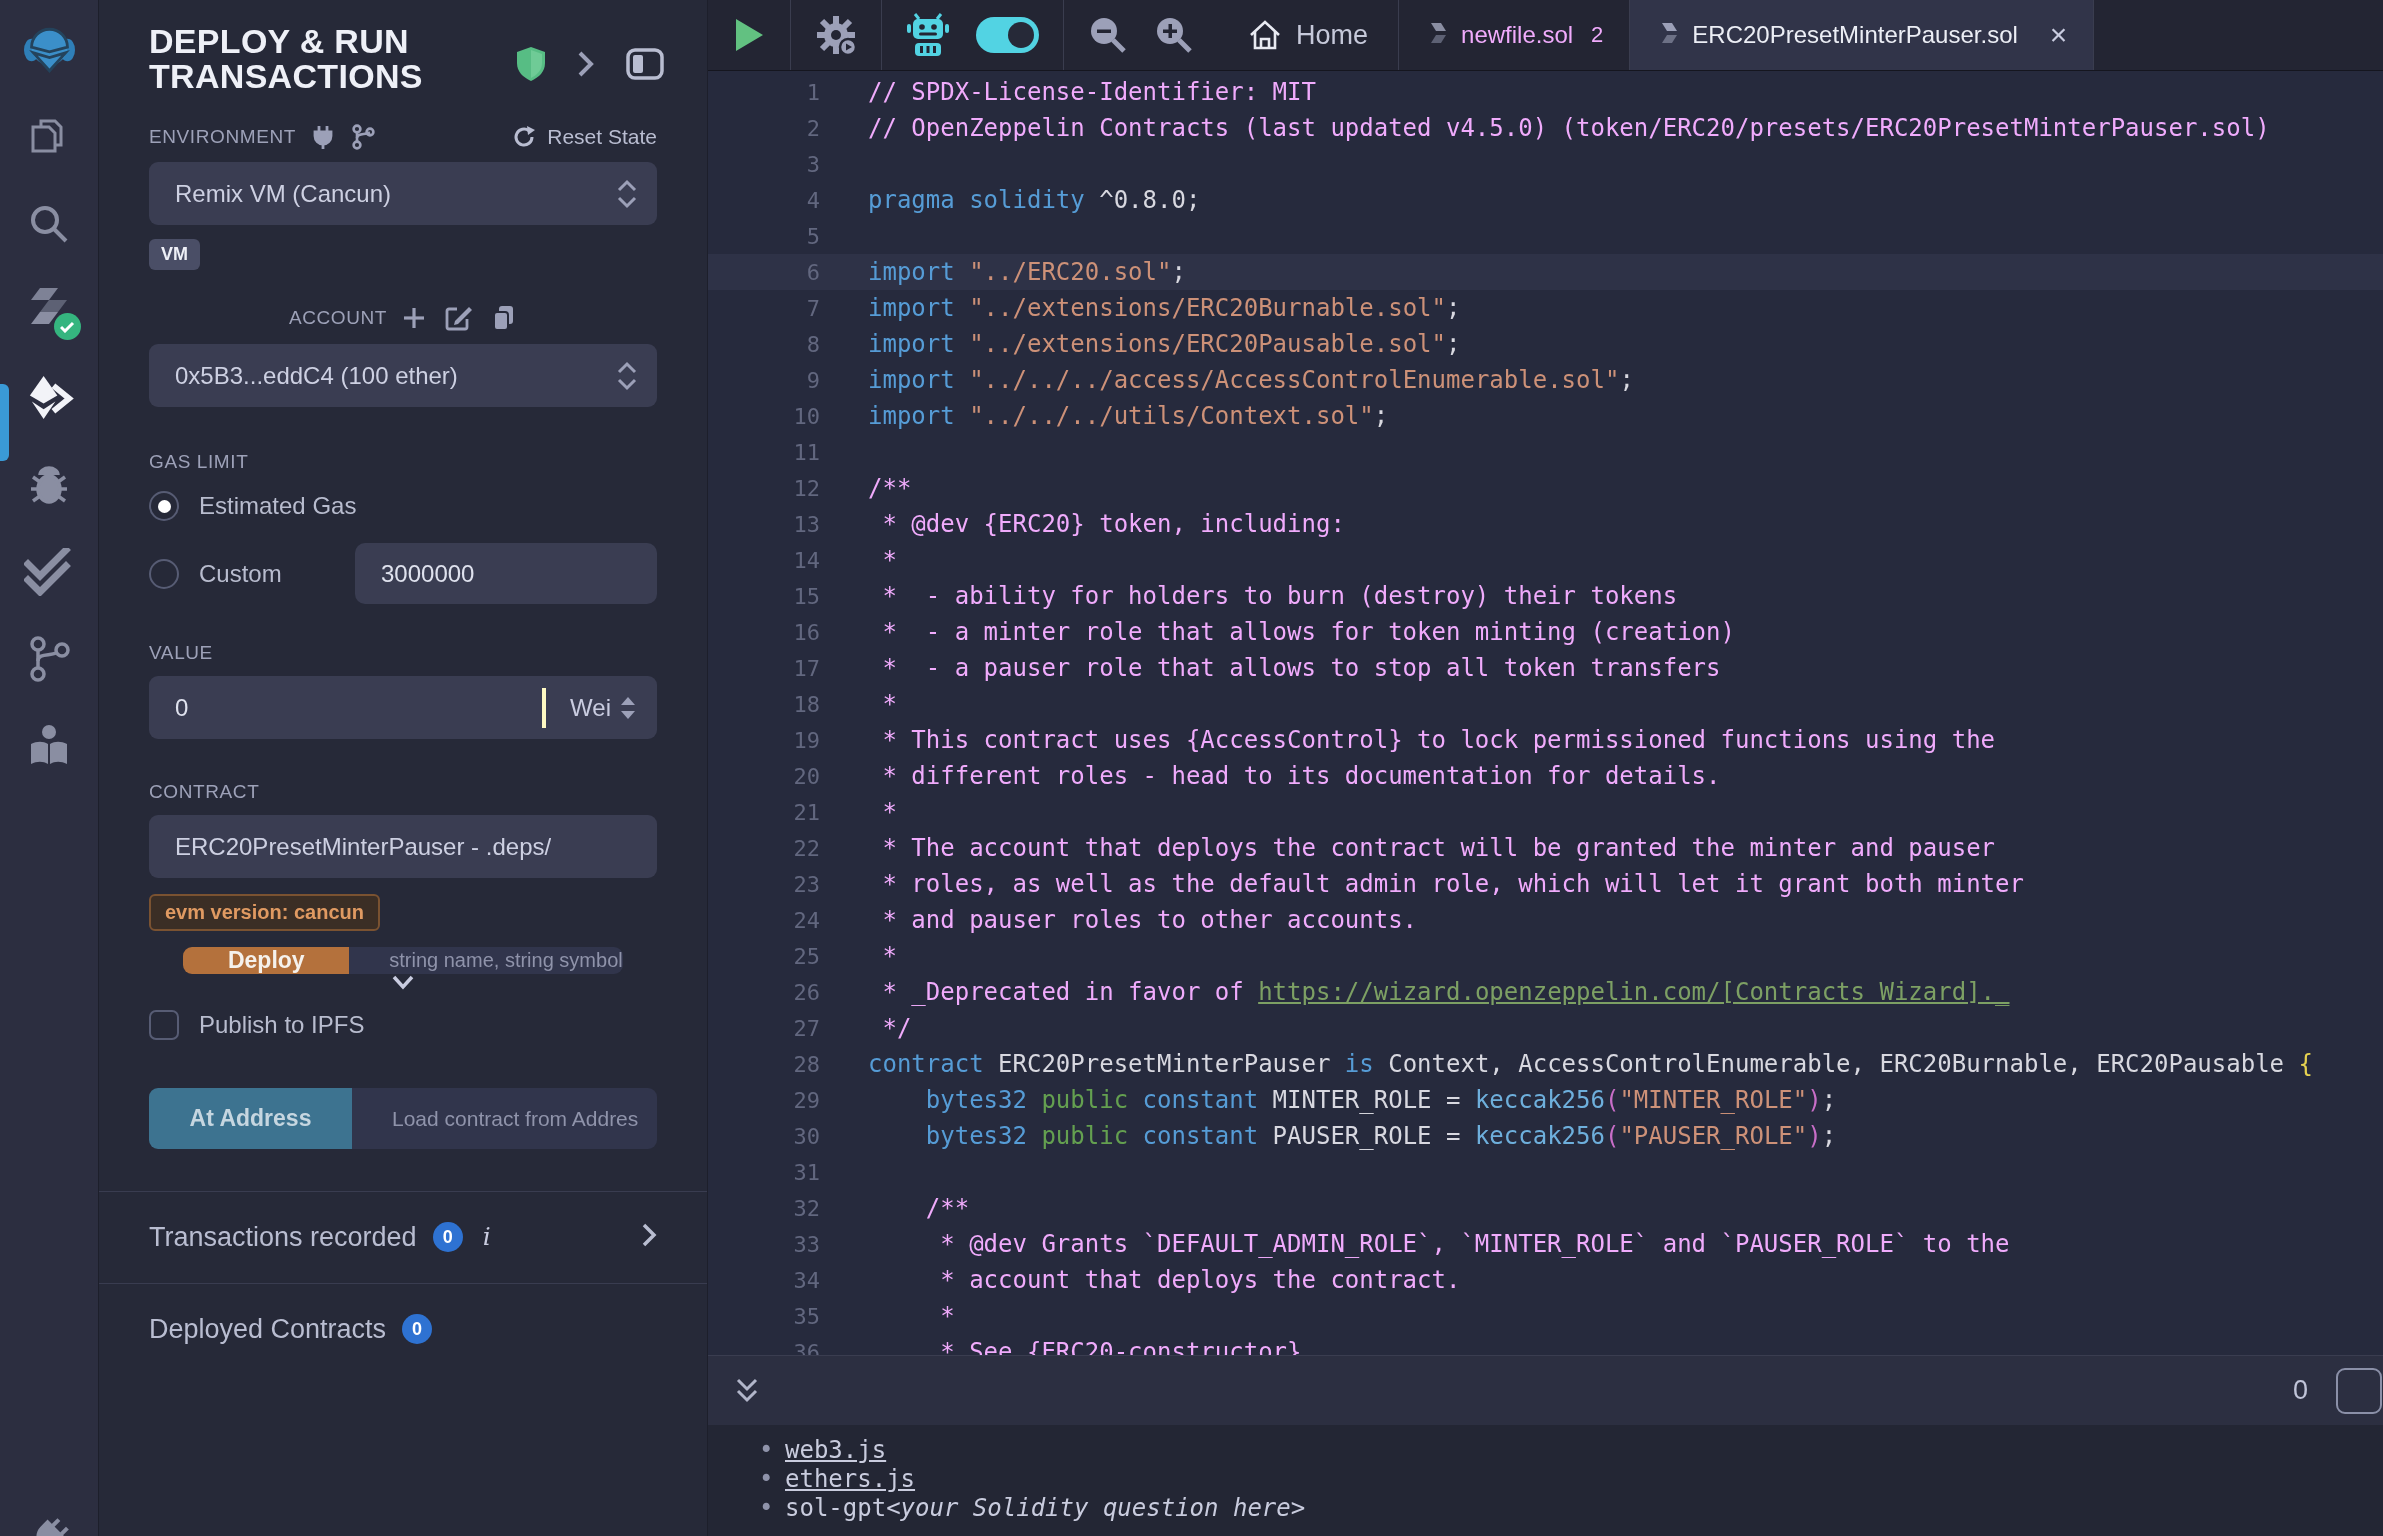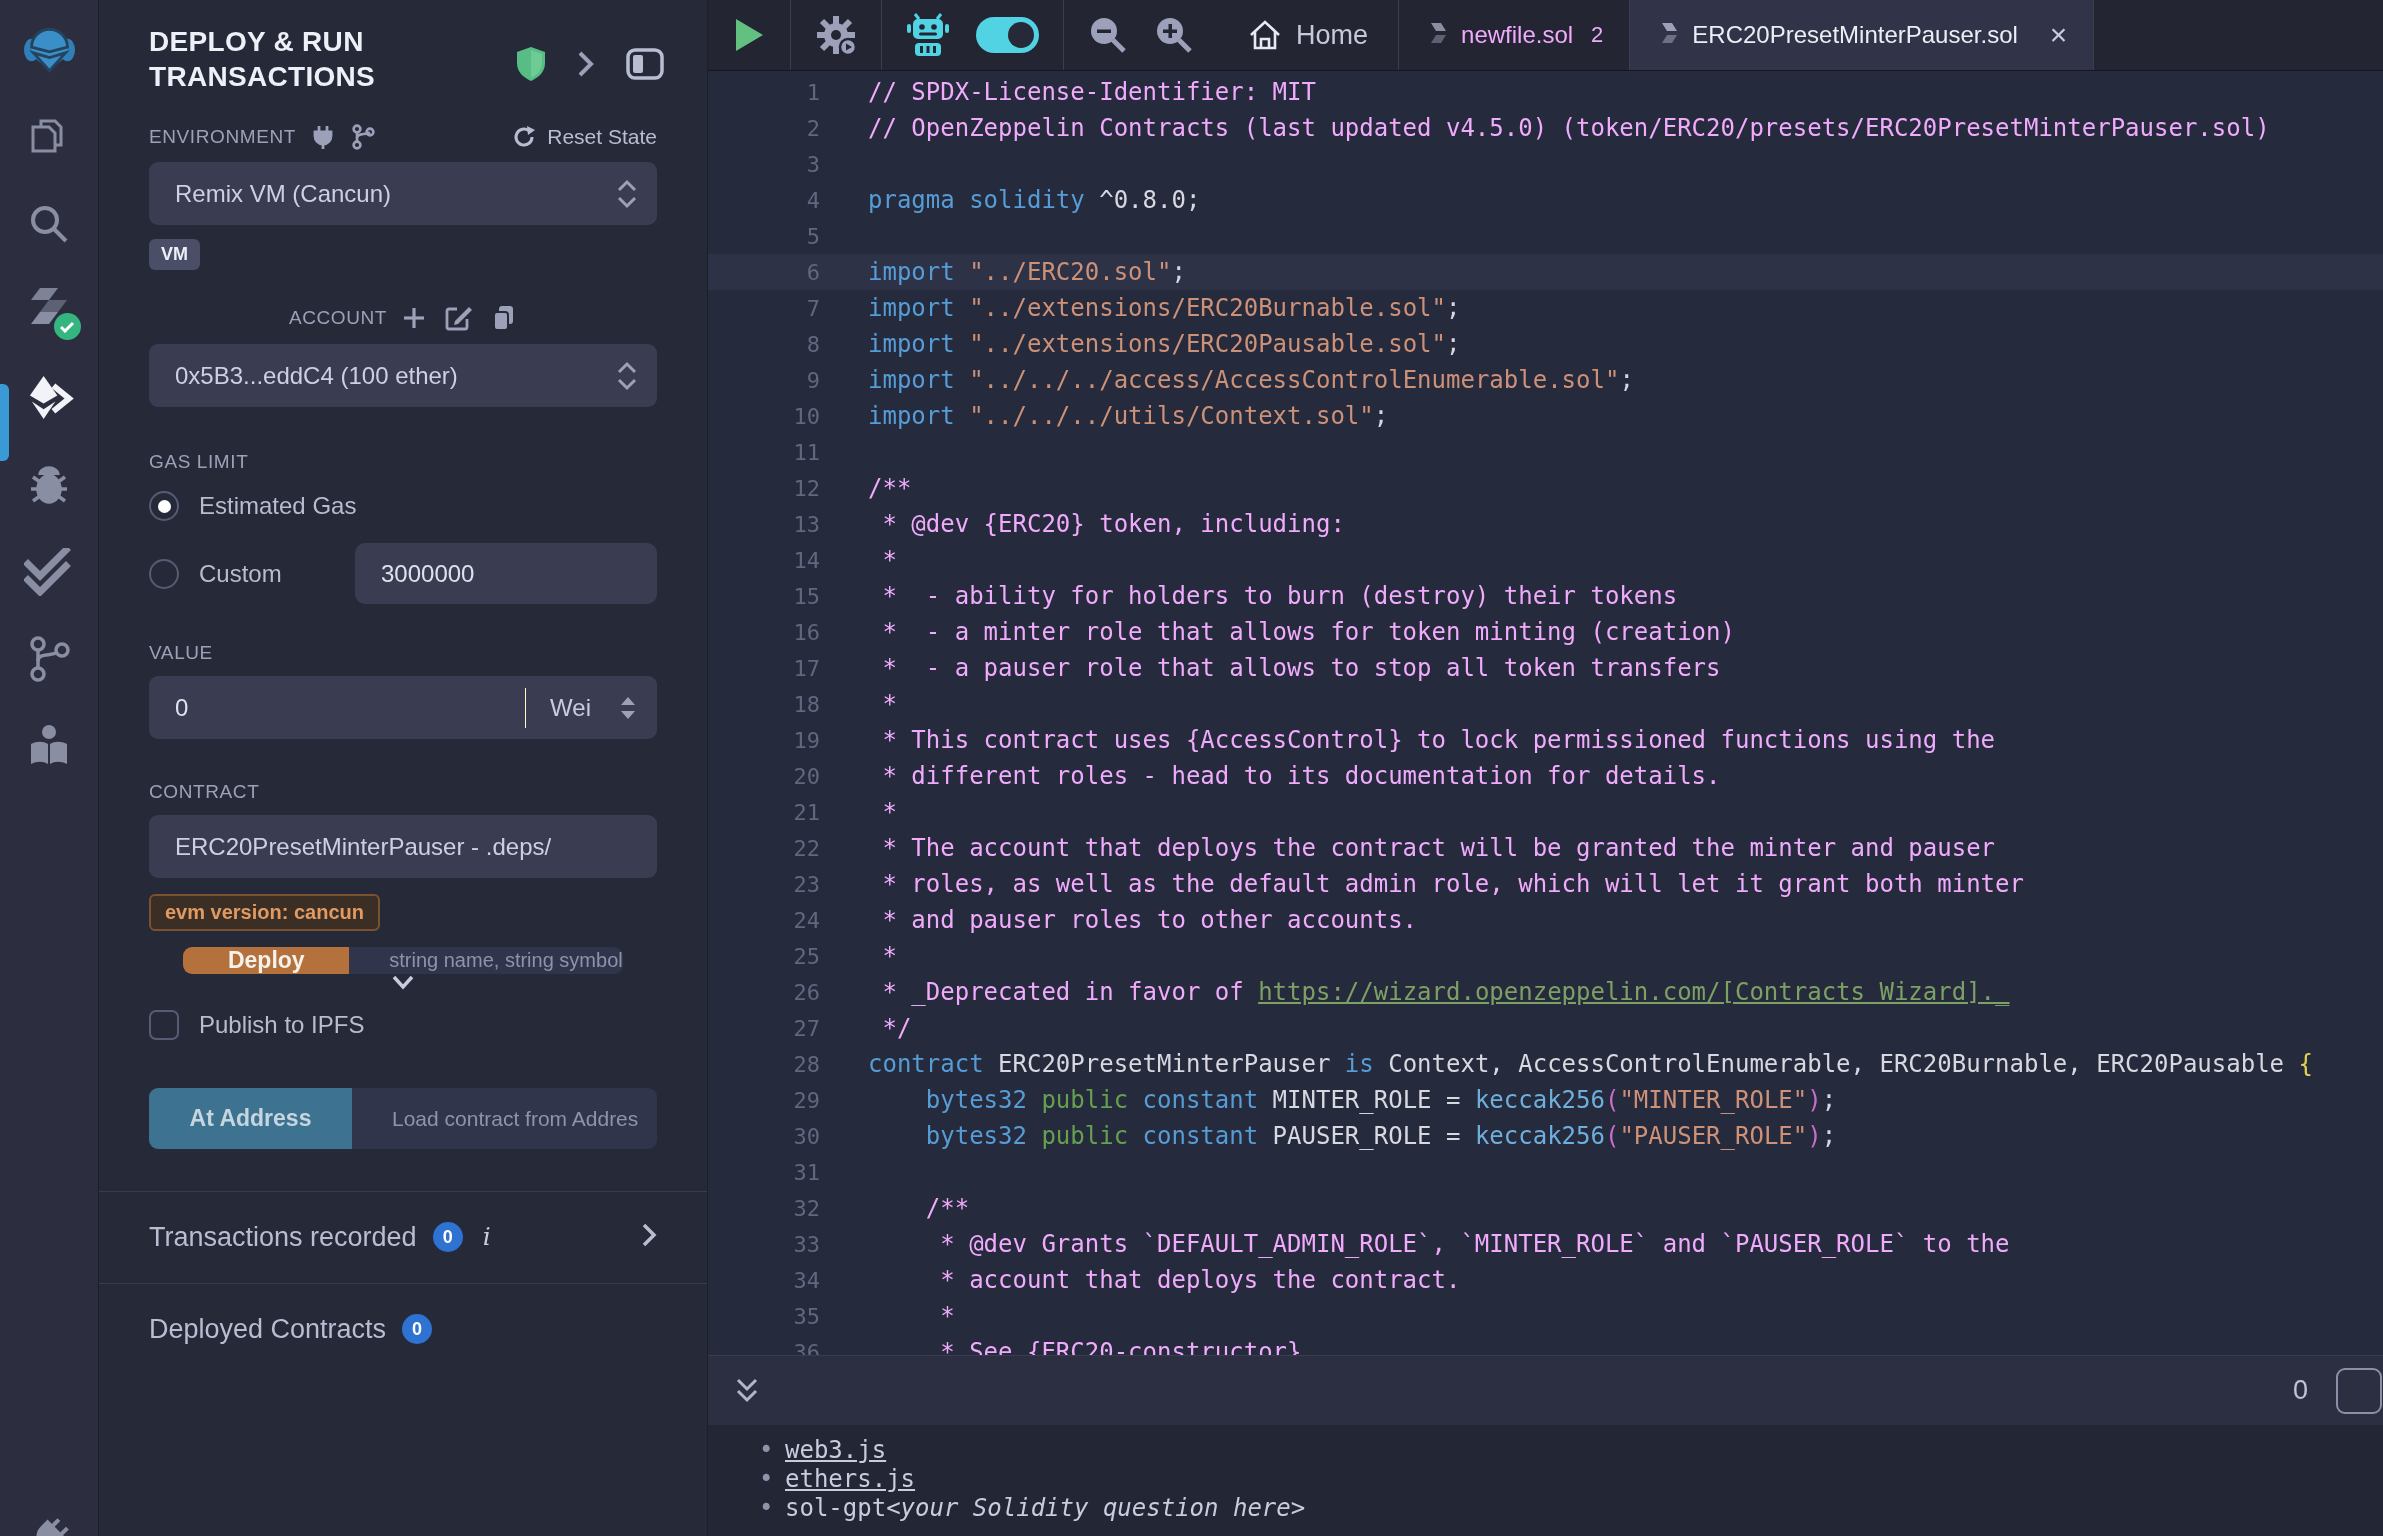--- a/index.html
+++ b/index.html
@@ -16,21 +16,21 @@
                 background:#3a9ad6; border-radius:0 6px 6px 0; }
   .check-badge{ position:absolute; right:-6px; bottom:-4px; width:27px; height:27px; border-radius:50%;
                 background:#35b57f; display:flex; align-items:center; justify-content:center; }
   .ibar-bottom{ margin-top:auto; margin-bottom:-26px; }
 
   
   .panel{ width:609px; background:#262938; border-right:1px solid #1d1f2b;
           display:flex; flex-direction:column; color:#c9cce0; overflow:hidden; }
   .panel-pad{ padding:0 50px; }
   .panel-header{ display:flex; padding:24px 42px 0 50px; }
-  .panel-title{ font-size:28px; font-weight:700; color:#eef0f7; line-height:35px; width:267px; letter-spacing:0.3px;}
+  .panel-title{ font-size:34px; font-weight:700; color:#eef0f7; line-height:35px; width:267px; letter-spacing:0.3px;}
   .panel-hicons{ display:flex; align-items:center; gap:30px; margin-left:auto; margin-top:10px; }
   .sec-label{ font-size:19px; color:#9da1b8; letter-spacing:0.6px; }
   .label-row{ display:flex; align-items:center; gap:14px; }
   .reset-group{ margin-left:auto; display:flex; align-items:center; gap:10px; color:#b9bdd1; font-size:21px; }
   .select{ margin-top:12px; height:63px; border-radius:9px; background:#3a3d52;
            display:flex; align-items:center; padding:0 18px 0 26px; font-size:24px; color:#cdd0e2;
            white-space:nowrap; overflow:hidden; }
   .select .sel-text{ overflow:hidden; text-overflow:clip; white-space:nowrap; }
   .select .spin{ margin-left:auto; flex:none; }
   .vm-badge{ display:inline-block; margin-top:14px; background:#4a4e66; color:#eef0f7;
@@ -38,22 +38,22 @@
   .acct-icons{ display:flex; align-items:center; gap:18px; }
   .radio-row{ display:flex; align-items:center; gap:20px; margin-top:18px; font-size:24px; color:#b8bcce; }
   .radio{ width:30px; height:30px; border-radius:50%; border:2px solid #575c74; flex:none;
           display:flex; align-items:center; justify-content:center; }
   .radio.sel::after{ content:""; width:13px; height:13px; border-radius:50%; background:#ffffff; }
   .num-input{ margin-left:auto; width:302px; height:61px; border-radius:10px; background:#3a3d52;
               display:flex; align-items:center; padding-left:26px; font-size:24px; color:#dfe2ee; }
   .value-input{ margin-top:12px; height:63px; border-radius:9px; background:#3a3d52;
                 display:flex; align-items:center; font-size:24px; color:#dfe2ee; }
   .value-input .val{ padding-left:26px; }
-  .wei-seg{ margin-left:auto; display:flex; align-items:center; gap:28px; padding:0 20px 0 24px;
-            height:40px; border-left:1px solid #fef9c3; color:#c9cce0; }
+  .wei-seg{ margin-left:auto; display:flex; align-items:center; gap:8px; padding:0 20px 0 24px;
+            height:40px; border-left:4px solid #fef9c3; color:#c9cce0; }
   .evm-badge{ display:inline-block; margin-top:16px; border:2px solid #7a5231; background:#3b2e25;
               color:#e09a62; font-weight:700; font-size:20px; padding:5px 14px; border-radius:6px; }
   .deploy-row{ margin-top:16px; display:flex; align-items:center;flex-direction:column; }
   .deploy-ctl{ flex:1; display:flex; height:61px; border-radius:9px; overflow:hidden; }
   .deploy-btn{ width:166px; background:#b4713c; color:#f5f1ec; font-weight:700; font-size:23px;
                display:flex; align-items:center; justify-content:center; flex:none; }
   .args-input{ flex:1; background:#31354c; display:flex; align-items:center; padding-left:40px;
                font-size:20px; color:#8f93aa; white-space:nowrap; overflow:hidden; }
   .deploy-caret{ width:44px; display:flex; justify-content:center; flex:none; }
   .check-row{ margin-top:20px; display:flex; align-items:center; gap:20px; font-size:24px; color:#b8bcce; }

